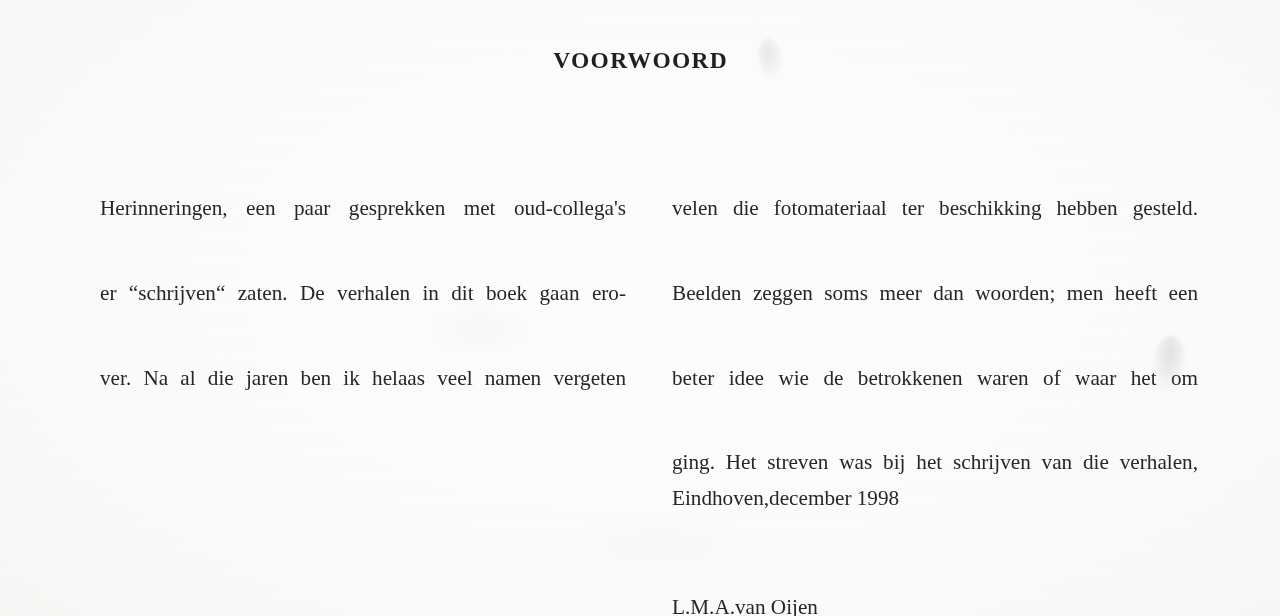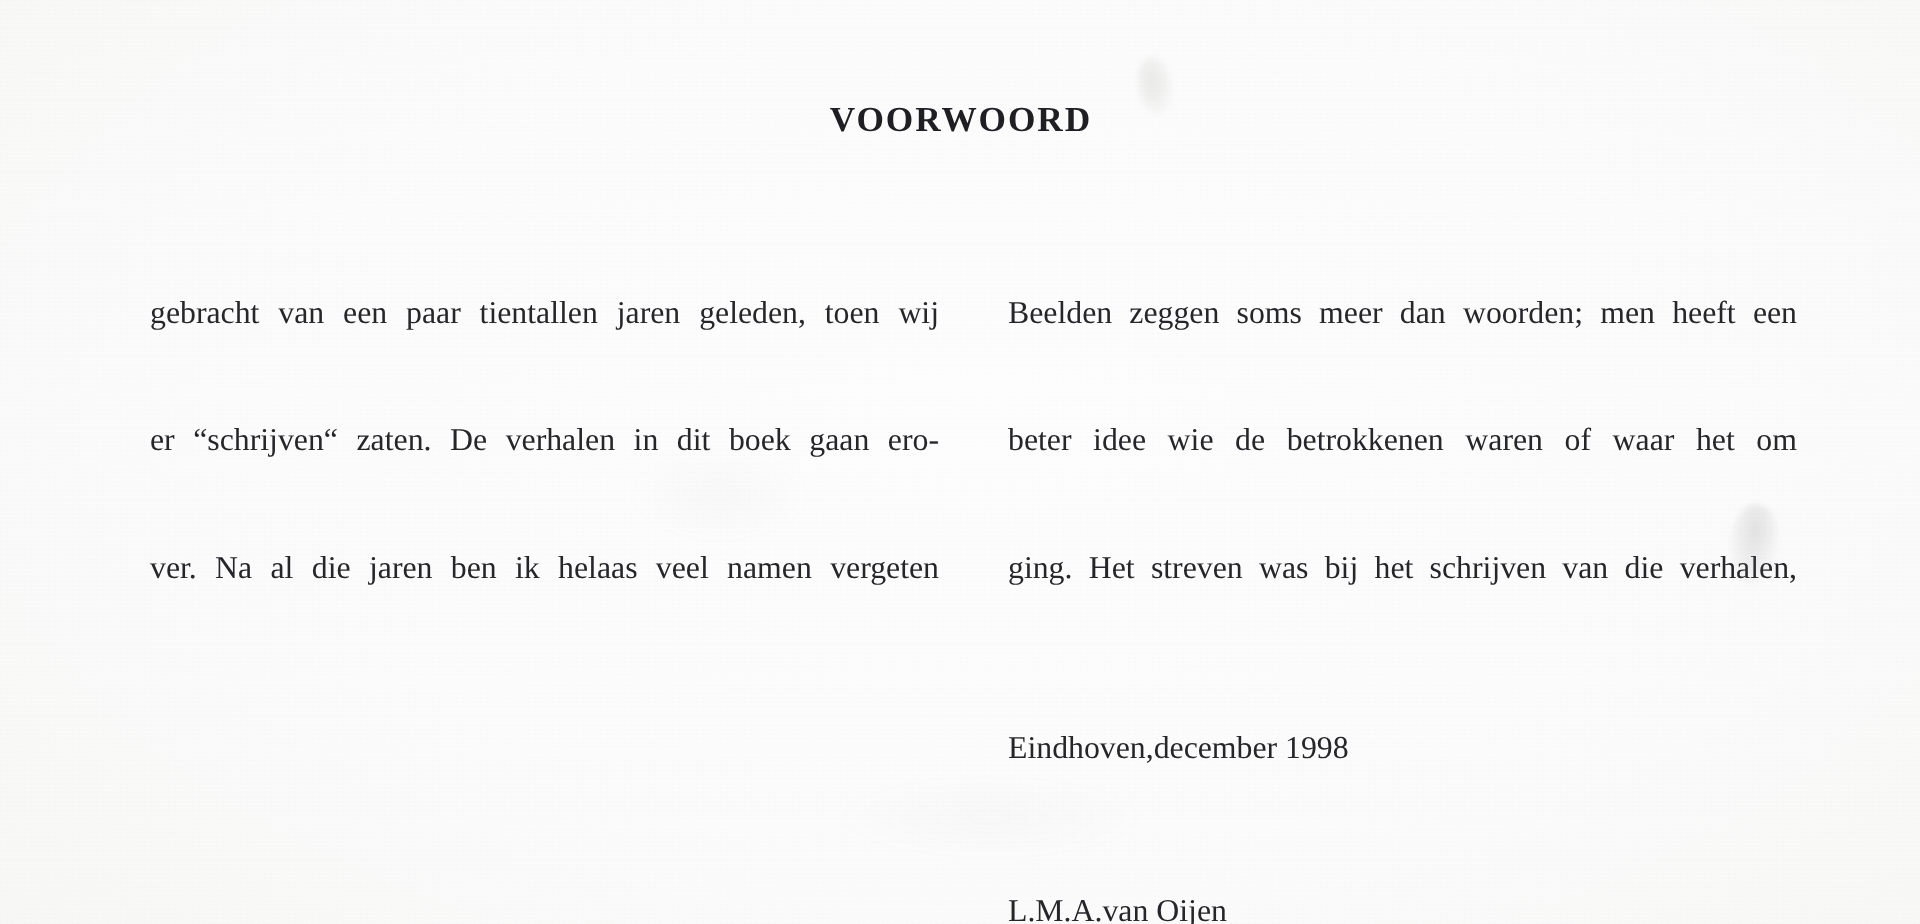--- a/index.html
+++ b/index.html
@@ -37,21 +37,21 @@
     background-image:
       repeating-linear-gradient(0deg,  rgba(120,120,128,.018) 0 1px, transparent 1px 3px),
       repeating-linear-gradient(90deg, rgba(120,120,128,.013) 0 1px, transparent 1px 4px);
   }
 
   
   .page-title {
     position: absolute;
     left: 0;
     right: 0;
-    top: 51px;
+    top: 31px;
     text-align: center;
     font-size: 23.5px;
     font-weight: bold;
     letter-spacing: .055em;
     color: #1f1f23;
     text-indent: .055em;
   }
 
   
   .column {
@@ -149,33 +149,34 @@
   }
 </style>
 </head>
 <body>
 
 <div class="page">
 
   <h1 class="page-title">VOORWOORD</h1>
 
   <div class="column column-left">
-    <span class="line">gebracht van een paar tientallen jaren geleden, toen wij</span>
+    <span class="line">Herinneringen, een paar gesprekken met oud-collega's</span>
     <span class="line">er “schrijven“ zaten. De verhalen in dit boek gaan ero-</span>
     <span class="line">ver. Na al die jaren ben ik helaas veel namen vergeten</span>
     
     
     
     
     
     
     
   </div>
 
   <div class="column column-right">
+    <span class="line">velen die fotomateriaal ter beschikking hebben gesteld.</span>
     <span class="line">Beelden zeggen soms meer dan woorden; men heeft een</span>
     <span class="line">beter idee wie de betrokkenen waren of waar het om</span>
     <span class="line">ging. Het streven was bij het schrijven van die verhalen,</span>
     
     
   </div>
 
   <div class="signature">
     <span class="sig-line">Eindhoven,december 1998</span>
     <span class="sig-line">L.M.A.van Oijen</span>

